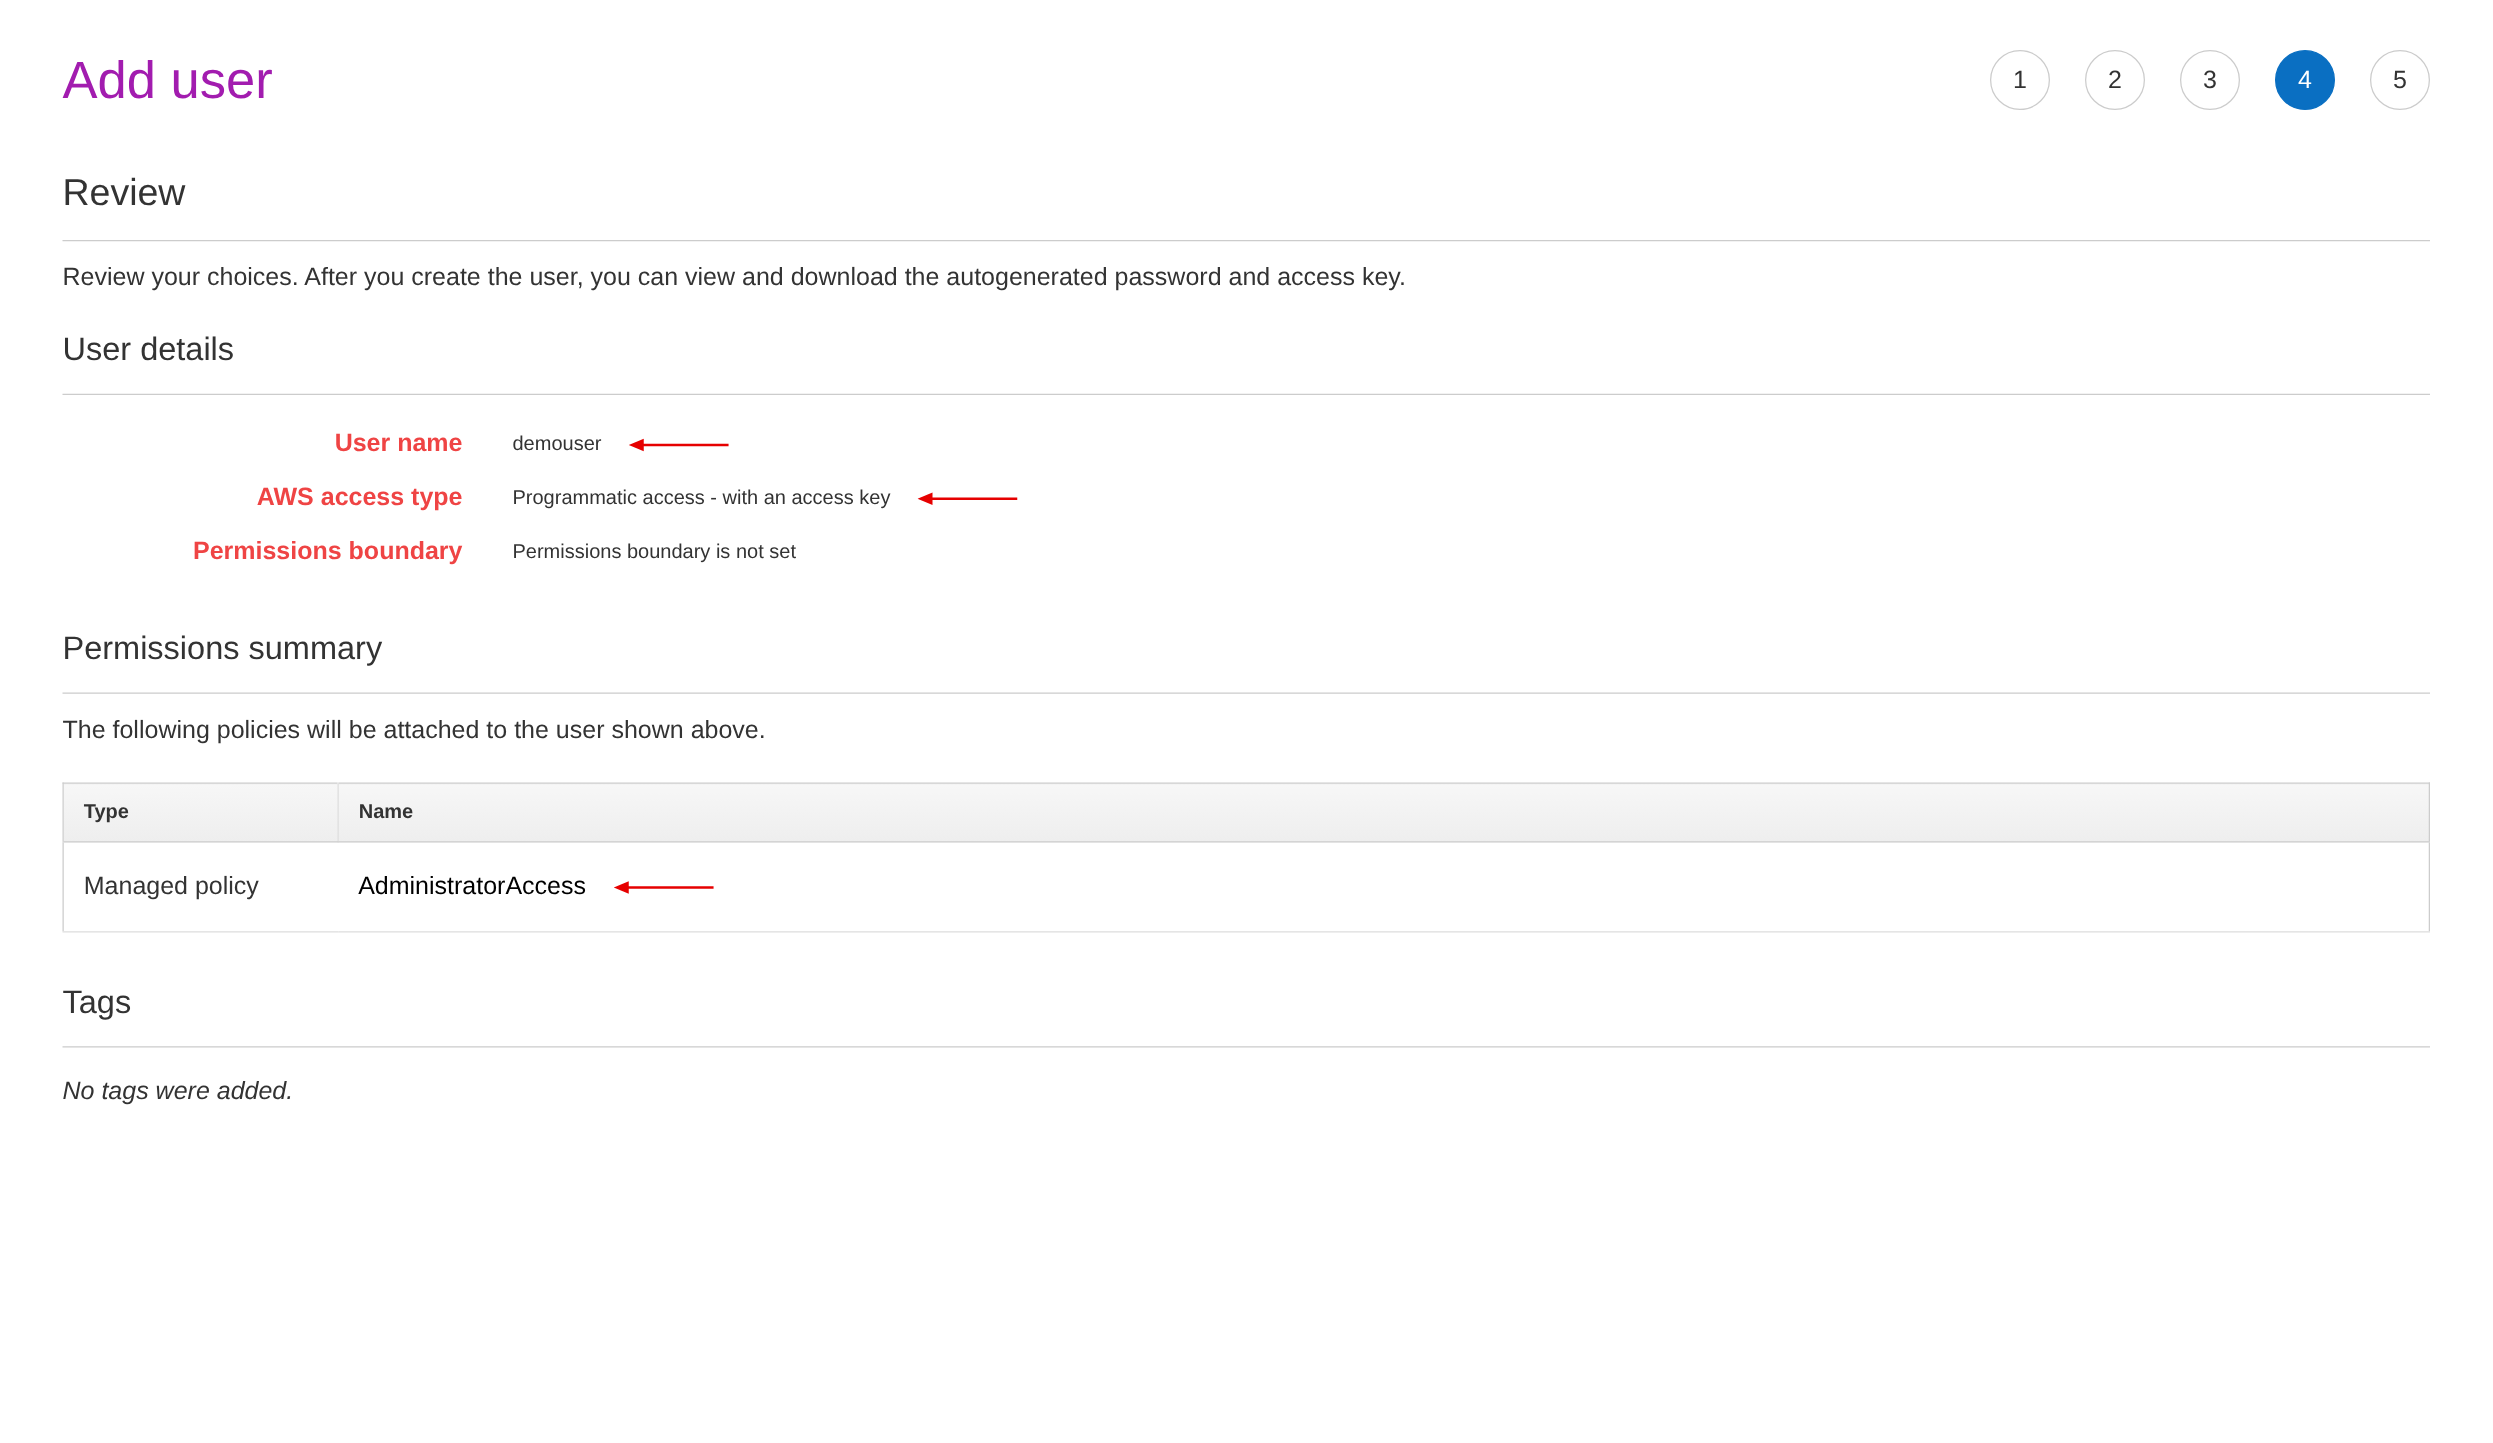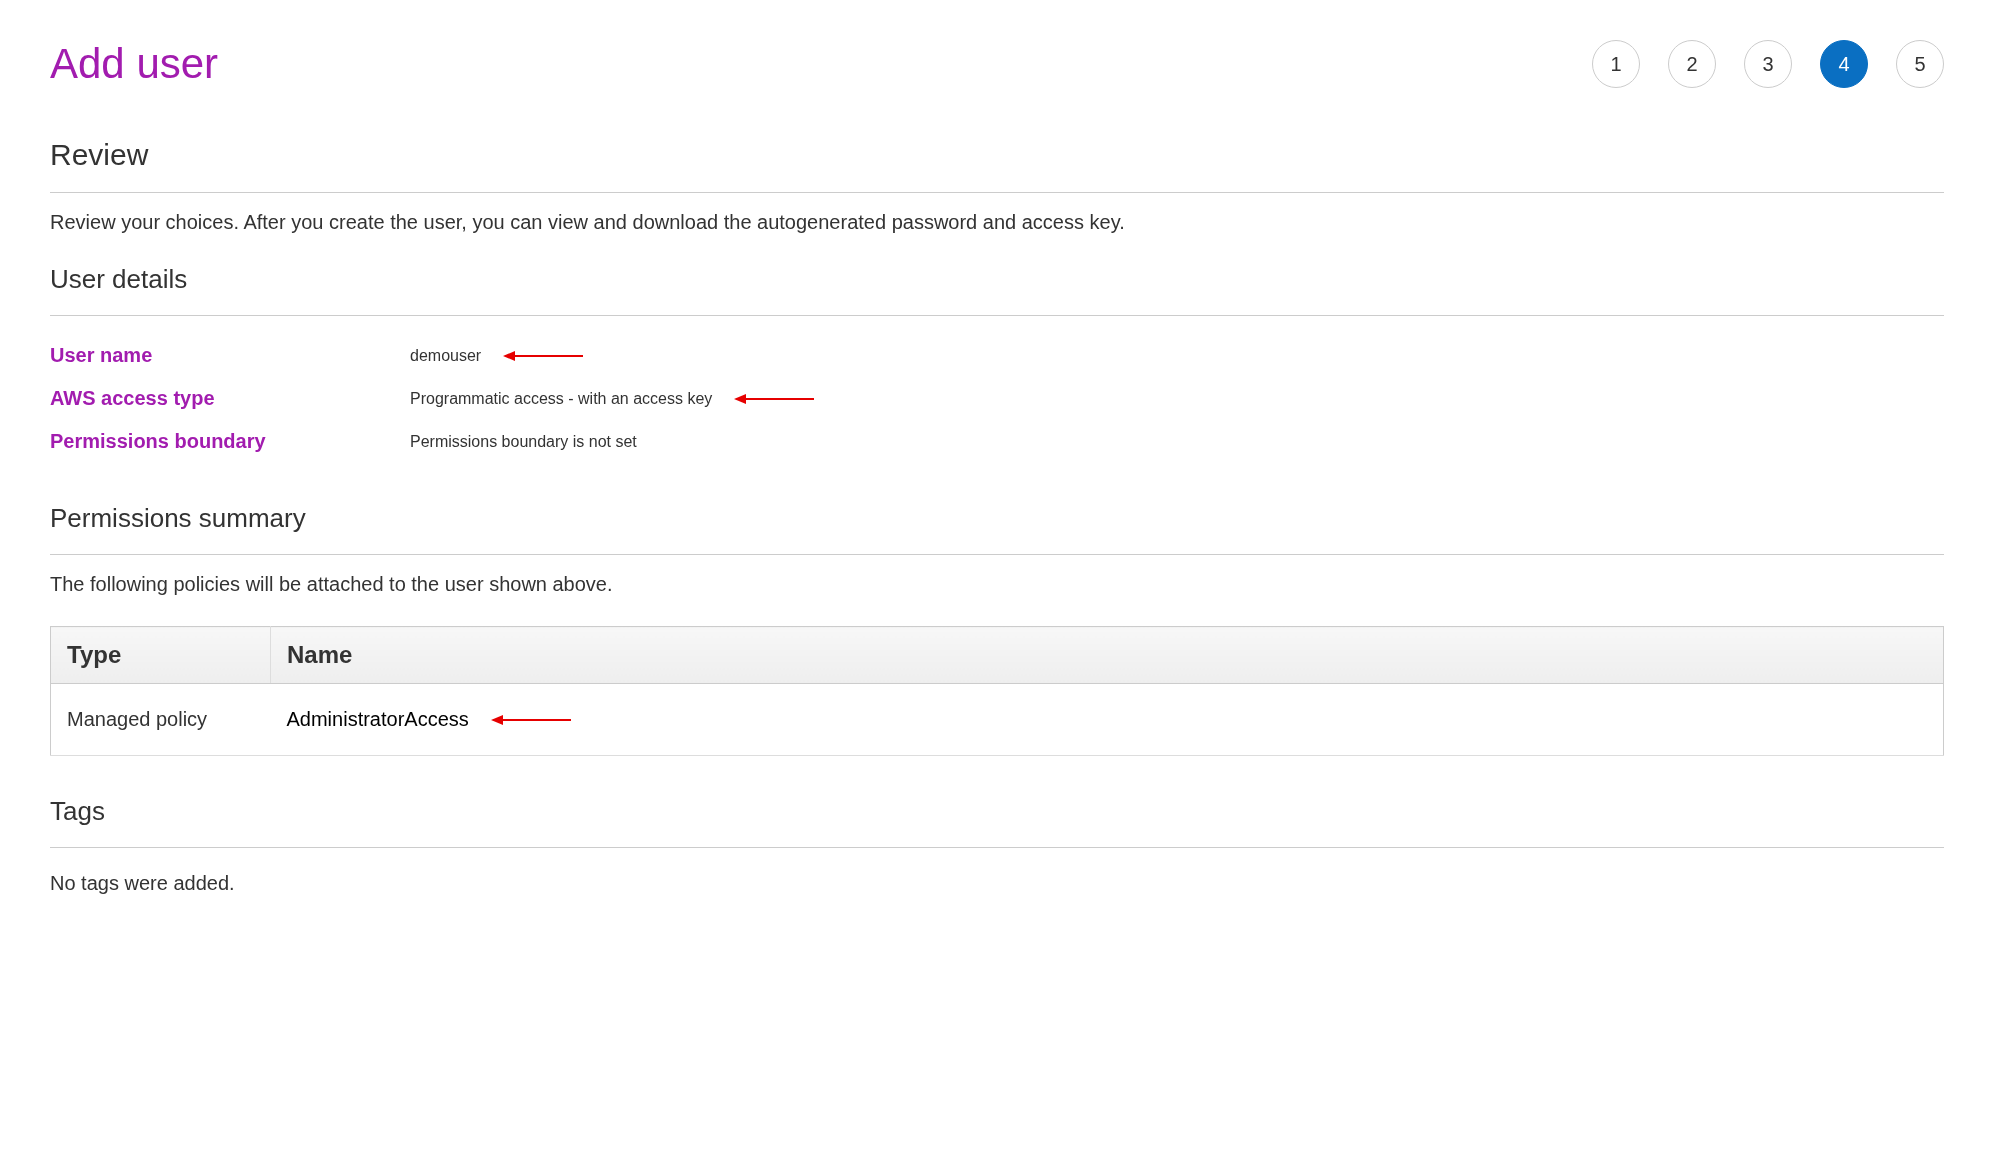--- a/index.html
+++ b/index.html
@@ -68,23 +68,24 @@
       margin-top: 10px;
       margin-bottom: 40px;
     }
     .detail-row {
       display: flex;
       align-items: center;
       padding: 10px 0;
     }
     .detail-label {
       width: 360px;
+      text-align: right;
       padding-right: 40px;
       font-weight: 700;
-      color: #a21caf;
+      color: #ef4444;
       font-size: 20px;
     }
     .detail-value {
       font-size: 16px;
       color: #333;
       display: flex;
       align-items: center;
       gap: 12px;
     }
     .arrow-annotation {
@@ -100,21 +101,21 @@
     table.summary-table {
       width: 100%;
       border-collapse: collapse;
       margin-top: 10px;
       border: 1px solid #cccccc;
     }
     table.summary-table thead th {
       background: linear-gradient(#f7f7f7, #eeeeee);
       text-align: left;
       padding: 14px 16px;
-      font-size: 24px;
+      font-size: 16px;
       font-weight: 700;
       border-bottom: 1px solid #cccccc;
       border-right: 1px solid #dddddd;
     }
     table.summary-table thead th:last-child {
       border-right: none;
     }
     table.summary-table tbody td {
       padding: 24px 16px;
       font-size: 20px;
@@ -126,20 +127,21 @@
     .policy-link {
       color: #000000;
       text-decoration: none;
     }
     .policy-cell {
       display: flex;
       align-items: center;
       gap: 12px;
     }
     .tags-empty {
+      font-style: italic;
       color: #333;
       margin-top: 24px;
     }
   </style>
 </head>
 <body>
 
 <div class="header-row">
   <h1 class="page-title">Add user</h1>
   <div class="wizard-steps">

